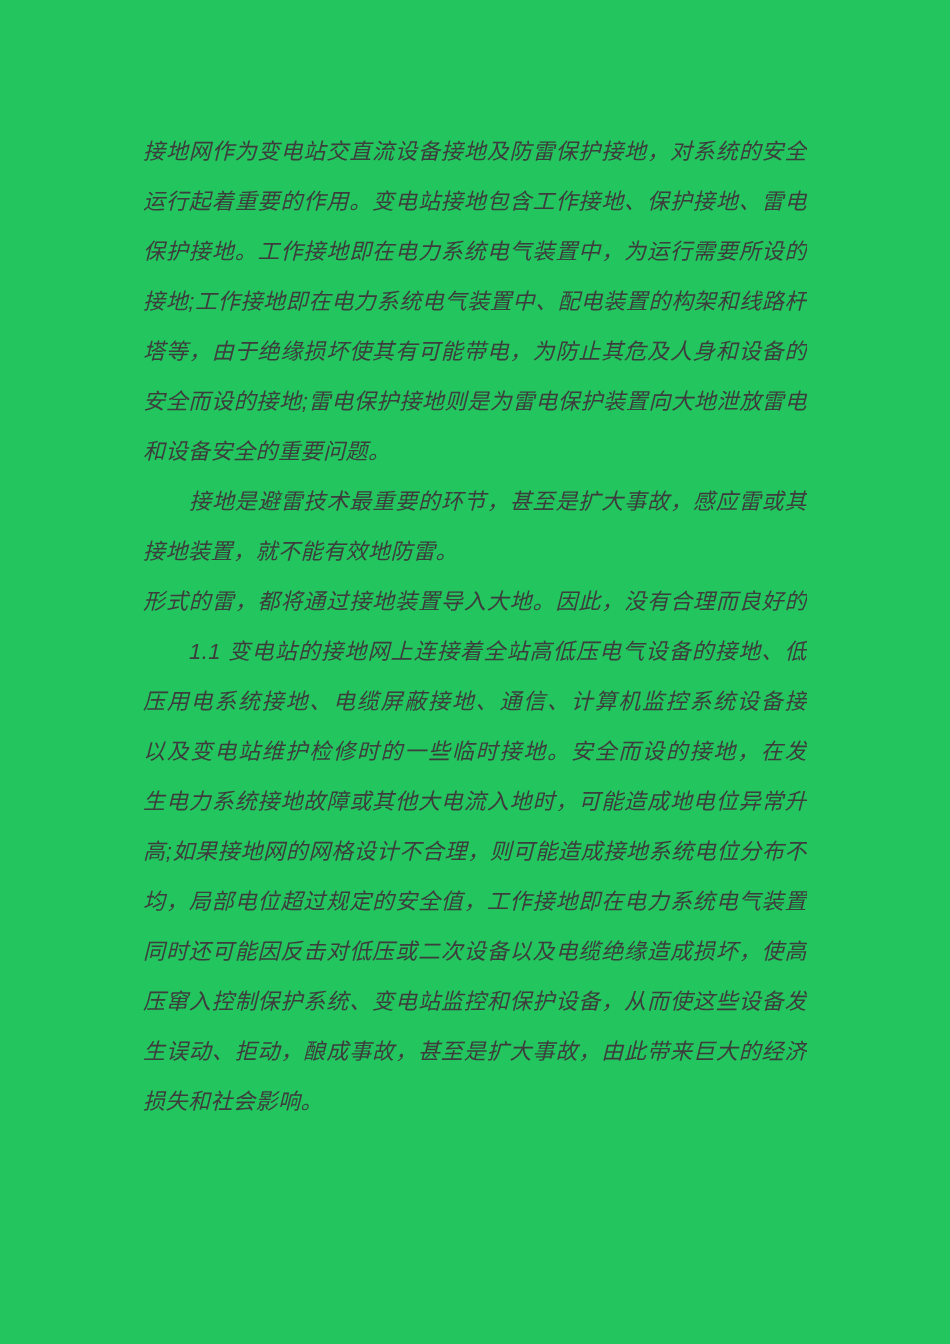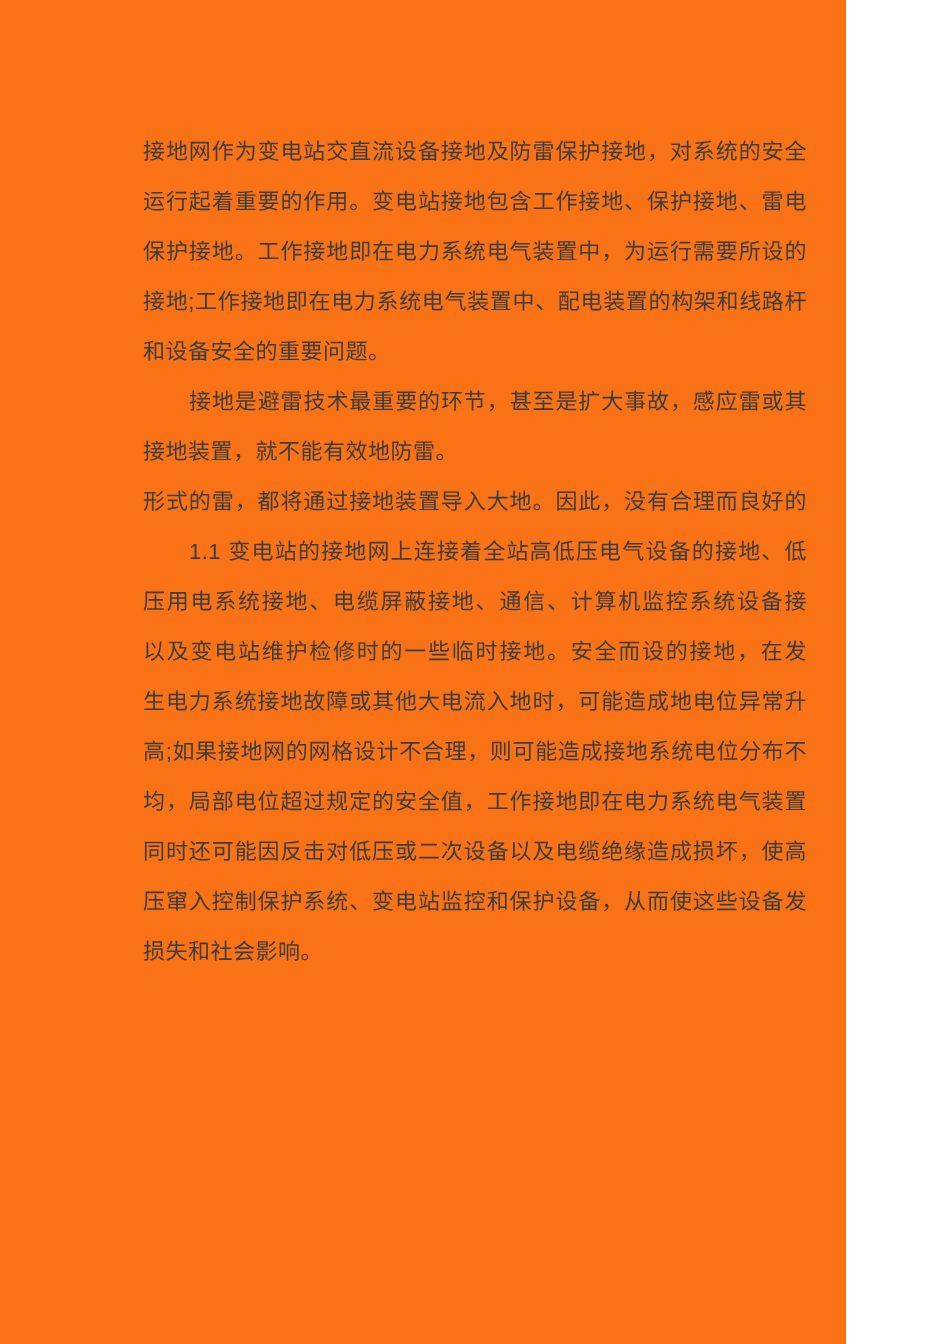--- a/index.html
+++ b/index.html
@@ -11,23 +11,24 @@
     width: 950px;
     height: 1344px;
     position: relative;
     font-family: "Liberation Sans", "DejaVu Sans", sans-serif;
     overflow: hidden;
   }
   .page {
     position: absolute;
     left: 0;
     top: 0;
-    width: 846px;
+    width: 950px;
     height: 1344px;
-    background: #f97316;
+    background: #22c55e;
+    font-style: italic;
   }
   .content {
     position: absolute;
     left: 143px;
     top: 127px;
     width: 664px;
     color: #3d3d3d;
     font-size: 22px;
     line-height: 50px;
     letter-spacing: 0.5px;
@@ -57,36 +58,39 @@
 <body>
 
 <div class="page">
   <div class="content">
 
     <div class="block">
       <div class="line j">接地网作为变电站交直流设备接地及防雷保护接地，对系统的安全</div>
       <div class="line j">运行起着重要的作用。变电站接地包含工作接地、保护接地、雷电</div>
       <div class="line j">保护接地。工作接地即在电力系统电气装置中，为运行需要所设的</div>
       <div class="line j">接地;工作接地即在电力系统电气装置中、配电装置的构架和线路杆</div>
+      <div class="line j">塔等，由于绝缘损坏使其有可能带电，为防止其危及人身和设备的</div>
+      <div class="line j">安全而设的接地;雷电保护接地则是为雷电保护装置向大地泄放雷电</div>
       <div class="line e">和设备安全的重要问题。</div>
     </div>
 
 
     <div class="block">
       <div class="line j ind">接地是避雷技术最重要的环节，甚至是扩大事故，感应雷或其它</div>
       <div class="line e">接地装置，就不能有效地防雷。</div>
       <div class="line j">形式的雷，都将通过接地装置导入大地。因此，没有合理而良好的</div>
     </div>
 
     <div class="block">
       <div class="line j ind">1.1 变电站的接地网上连接着全站高低压电气设备的接地、低</div>
       <div class="line j">压用电系统接地、电缆屏蔽接地、通信、计算机监控系统设备接地，</div>
       <div class="line j">以及变电站维护检修时的一些临时接地。安全而设的接地，在发</div>
       <div class="line j">生电力系统接地故障或其他大电流入地时，可能造成地电位异常升</div>
       <div class="line j">高;如果接地网的网格设计不合理，则可能造成接地系统电位分布不</div>
       <div class="line j">均，局部电位超过规定的安全值，工作接地即在电力系统电气装置中;</div>
       <div class="line j">同时还可能因反击对低压或二次设备以及电缆绝缘造成损坏，使高</div>
       <div class="line j">压窜入控制保护系统、变电站监控和保护设备，从而使这些设备发</div>
+      <div class="line j">生误动、拒动，酿成事故，甚至是扩大事故，由此带来巨大的经济</div>
       <div class="line e">损失和社会影响。</div>
     </div>
 
   </div>
 </div>
 
 </body></html>

